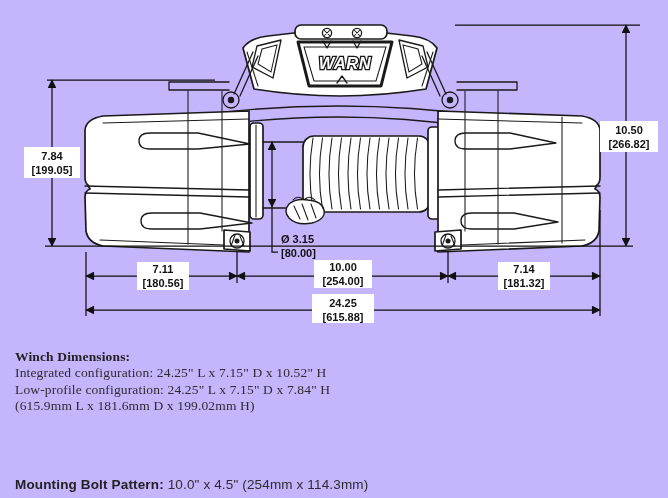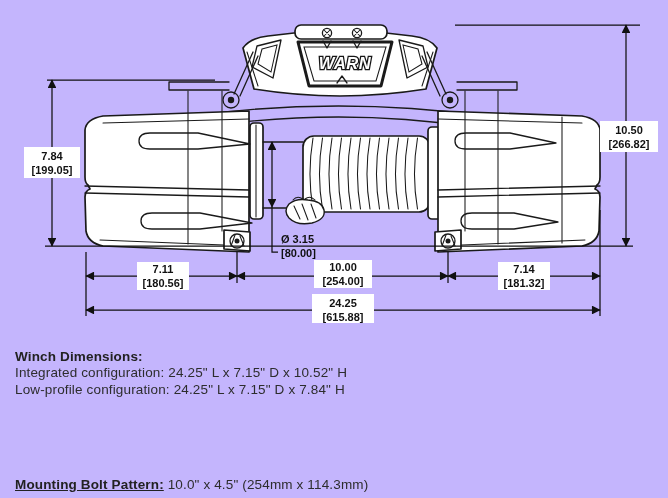--- a/index.html
+++ b/index.html
@@ -11,25 +11,25 @@
   .l{stroke:#1a1a1a;stroke-width:1.3;fill:none;stroke-linejoin:round;stroke-linecap:round;}
   .t{stroke:#1a1a1a;stroke-width:1.05;fill:none;stroke-linecap:round;}
   .dl{stroke:#111;stroke-width:1.25;fill:none;}
   .dt{font:bold 11px "Liberation Sans",sans-serif;fill:#111;}
   .wbg{fill:#ffffff;stroke:none;}
   .warn-txt{font:italic 800 16.5px "Liberation Sans",sans-serif;fill:#ffffff;stroke:#161616;
             stroke-width:2.6px;paint-order:stroke;letter-spacing:.5px;}
   
   .specs{position:absolute;left:15px;top:349px;color:#2d2d2d;
          font:13.5px/16.4px "Liberation Sans",sans-serif;letter-spacing:.15px;}
-  .specs p{margin:0;}
+  .specs p{margin:0;font-family:Liberation Serif, serif;}
   .specs .hd{font-weight:bold;color:#222;}
   .mount{position:absolute;left:15px;top:462px;color:#2d2d2d;
          font:13.5px/17px "Liberation Sans",sans-serif;letter-spacing:.15px;}
-  .mount b{color:#222;text-decoration:underline;}
+  .mount b{color:#222;}
 </style>
 </head>
 <body>
 
 <div class="stage">
 
   <svg class="drawing" width="668" height="340" viewBox="0 0 668 340" xmlns="http://www.w3.org/2000/svg">
     <defs>
       <marker id="arw" viewBox="0 0 10 10" refX="9.2" refY="5" markerWidth="9" markerHeight="7" orient="auto-start-reverse">
           <path d="M0,0 L10,5 L0,10 z" fill="#111"></path>
@@ -203,17 +203,18 @@
         <text class="dt" x="343" y="307" text-anchor="middle">24.25</text>
         <text class="dt" x="343" y="321" text-anchor="middle">[615.88]</text>
       </g>
     </g>
   </svg>
 
   <div class="specs">
     <p class="hd">Winch Dimensions:</p>
     <p>Integrated configuration: 24.25" L x 7.15" D x 10.52" H</p>
     <p>Low-profile configuration: 24.25" L x 7.15" D x 7.84" H</p>
+    <p>(615.9mm L x 181.6mm D x 199.02mm H)</p>
   </div>
 
   <p class="mount"><b>Mounting Bolt Pattern:</b><span> 10.0" x 4.5" (254mm x 114.3mm)</span></p>
 
 </div>
 
 </body></html>

